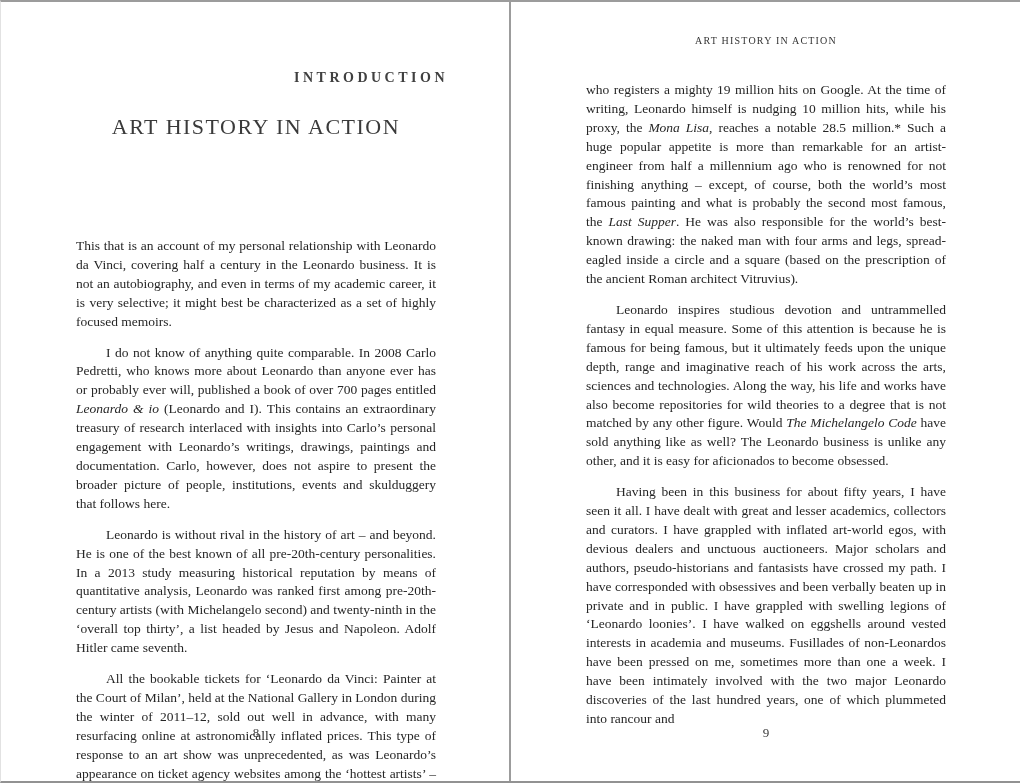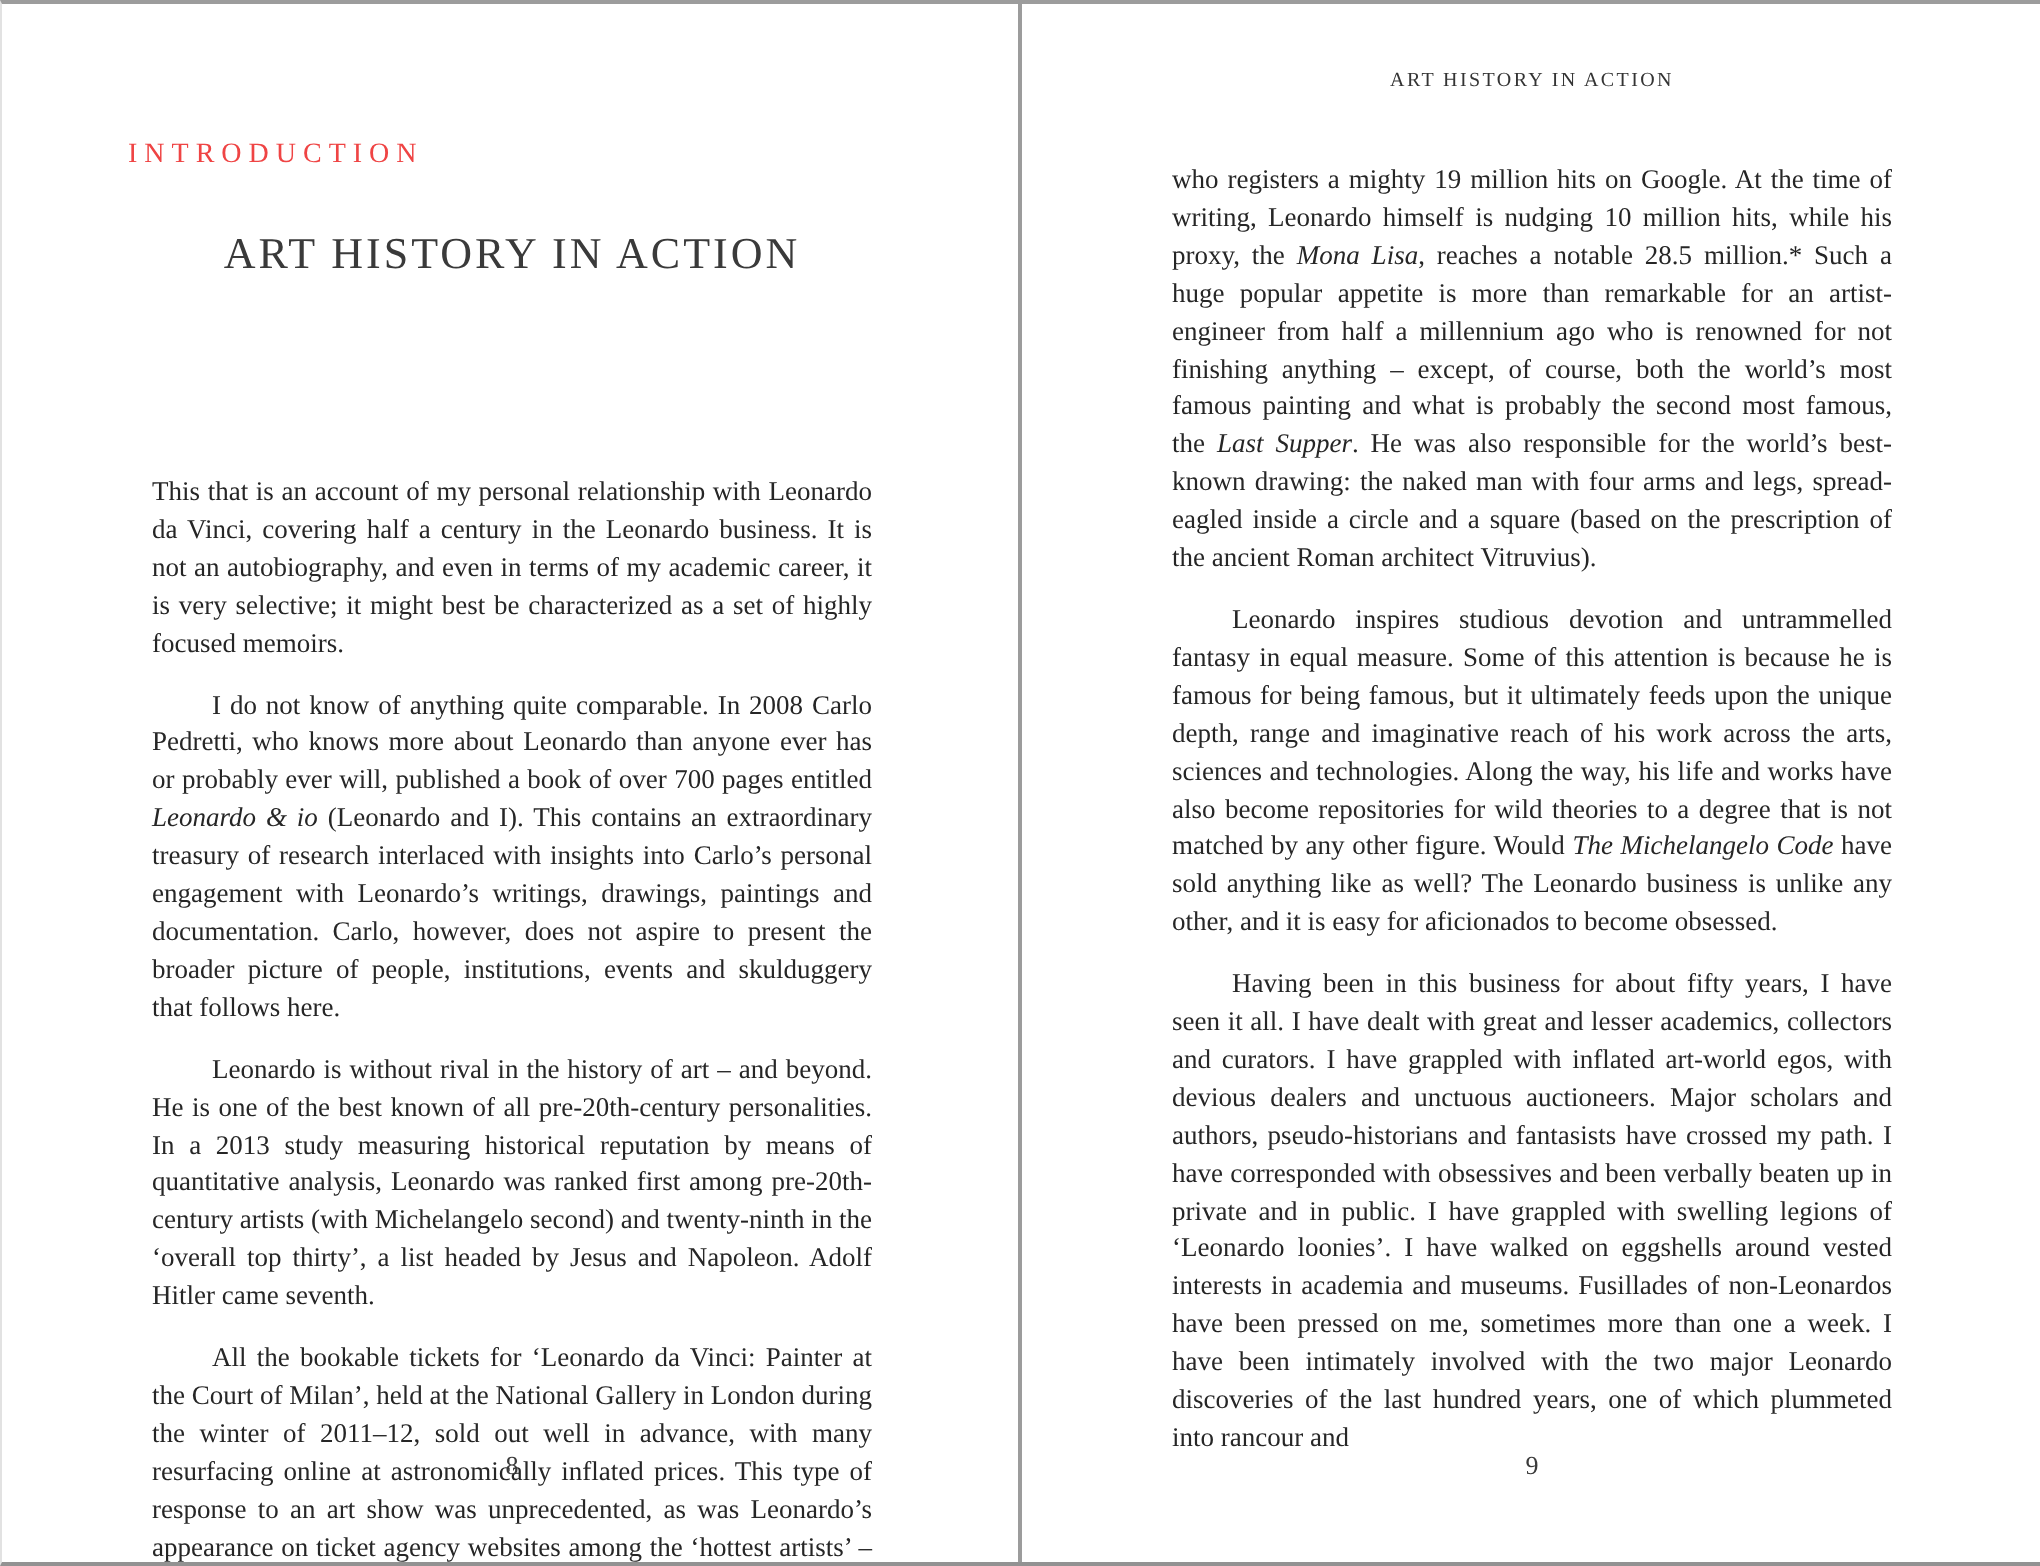--- a/index.html
+++ b/index.html
@@ -39,25 +39,26 @@
     width: 384px;
   }
   .page-left  { left: 63px; }
   .page-right { left: 573px; }
 
   .section-label {
     position: absolute;
     top: 68px;
     left: 0;
     width: 100%;
-    text-align: left;
+    text-align: right;
     font-size: 14px;
     letter-spacing: 3.5px;
-    color: #ef4444;
+    color: #404040;
     white-space: nowrap;
+    font-weight: bold;
   }
   .chapter-title {
     position: absolute;
     top: 112px;
     left: 0;
     width: 100%;
     margin: 0;
     text-align: center;
     font-size: 22px;
     font-weight: normal;

